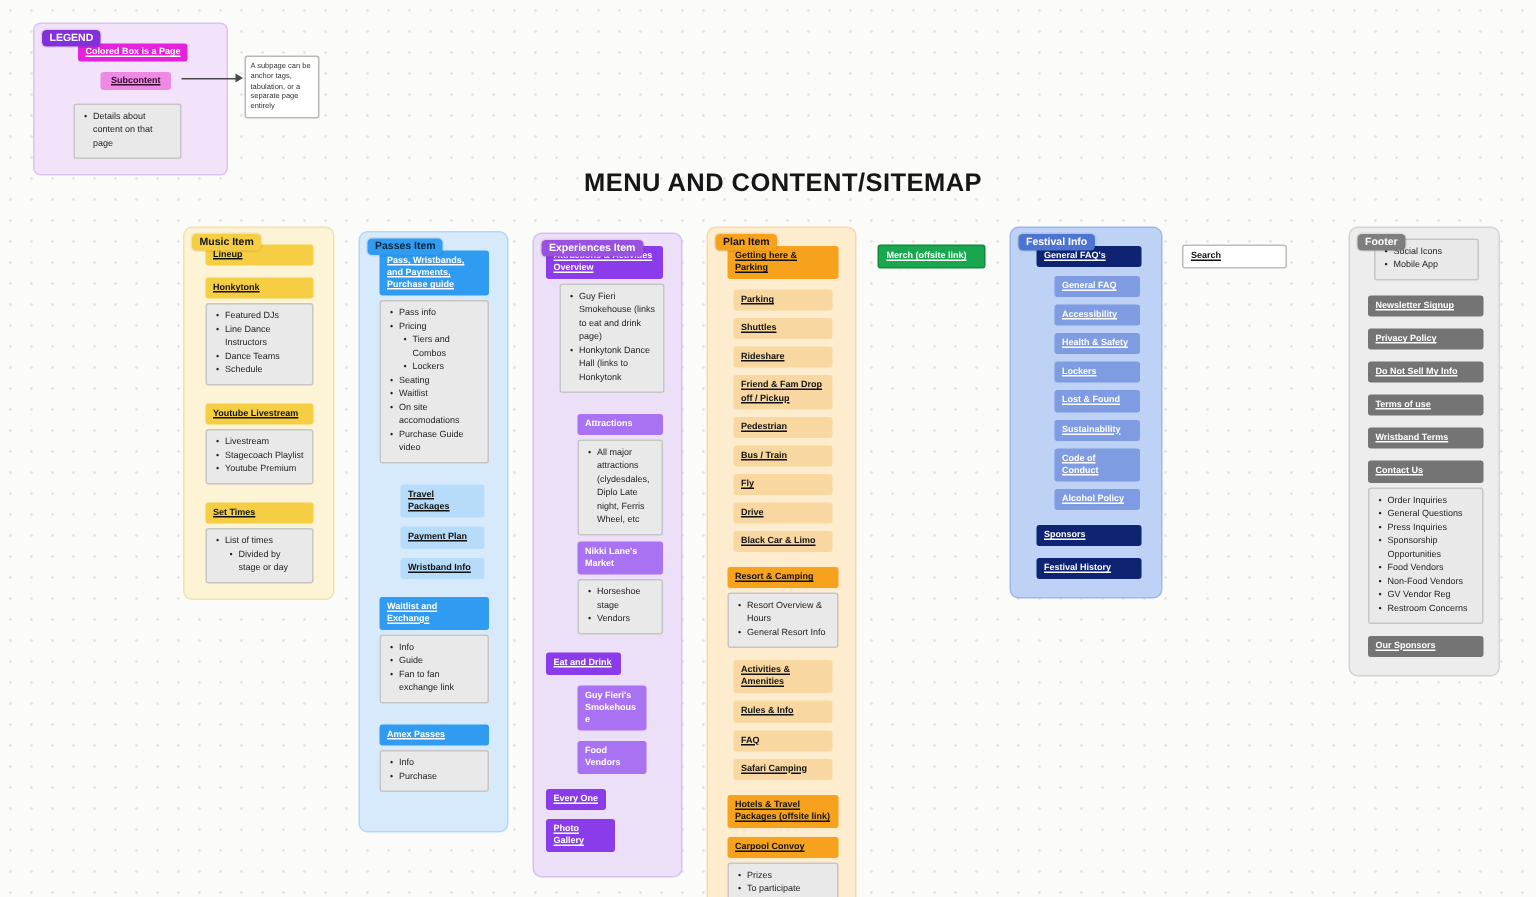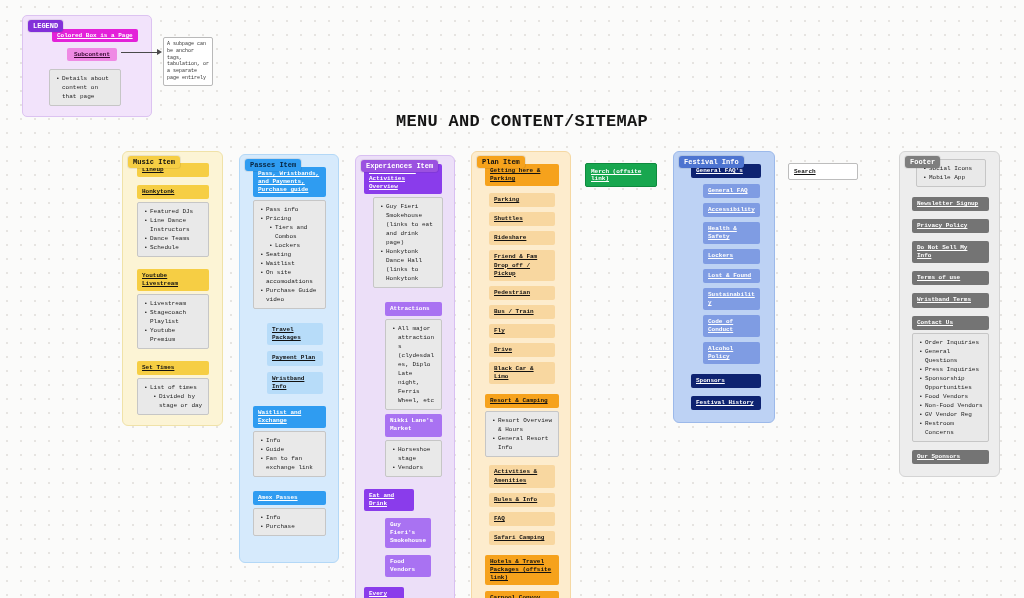--- a/index.html
+++ b/index.html
@@ -1,21 +1,21 @@
 <!DOCTYPE html>
 <html><head>
 <meta charset="utf-8">
 <style>
   html,body{margin:0;padding:0;}
   #board{
     position:relative;width:1024px;height:598px;overflow:hidden;
     background-color:#fbfbfa;
     background-image:radial-gradient(#e6e4e1 0.8px, transparent 1px);
     background-size:14px 14px;
-    font-family:Liberation Mono, monospace;
+    font-family:Liberation Sans, sans-serif;
   }
   #title{
     position:absolute;top:112px;left:calc(50% + 10px);transform:translateX(-50%);
     font-size:17px;font-weight:bold;color:#161616;letter-spacing:.3px;white-space:nowrap;
   }
   
   .column{
     position:absolute;box-sizing:border-box;border-radius:6px;
     background:var(--col-bg);border:1px solid var(--col-border);
   }

